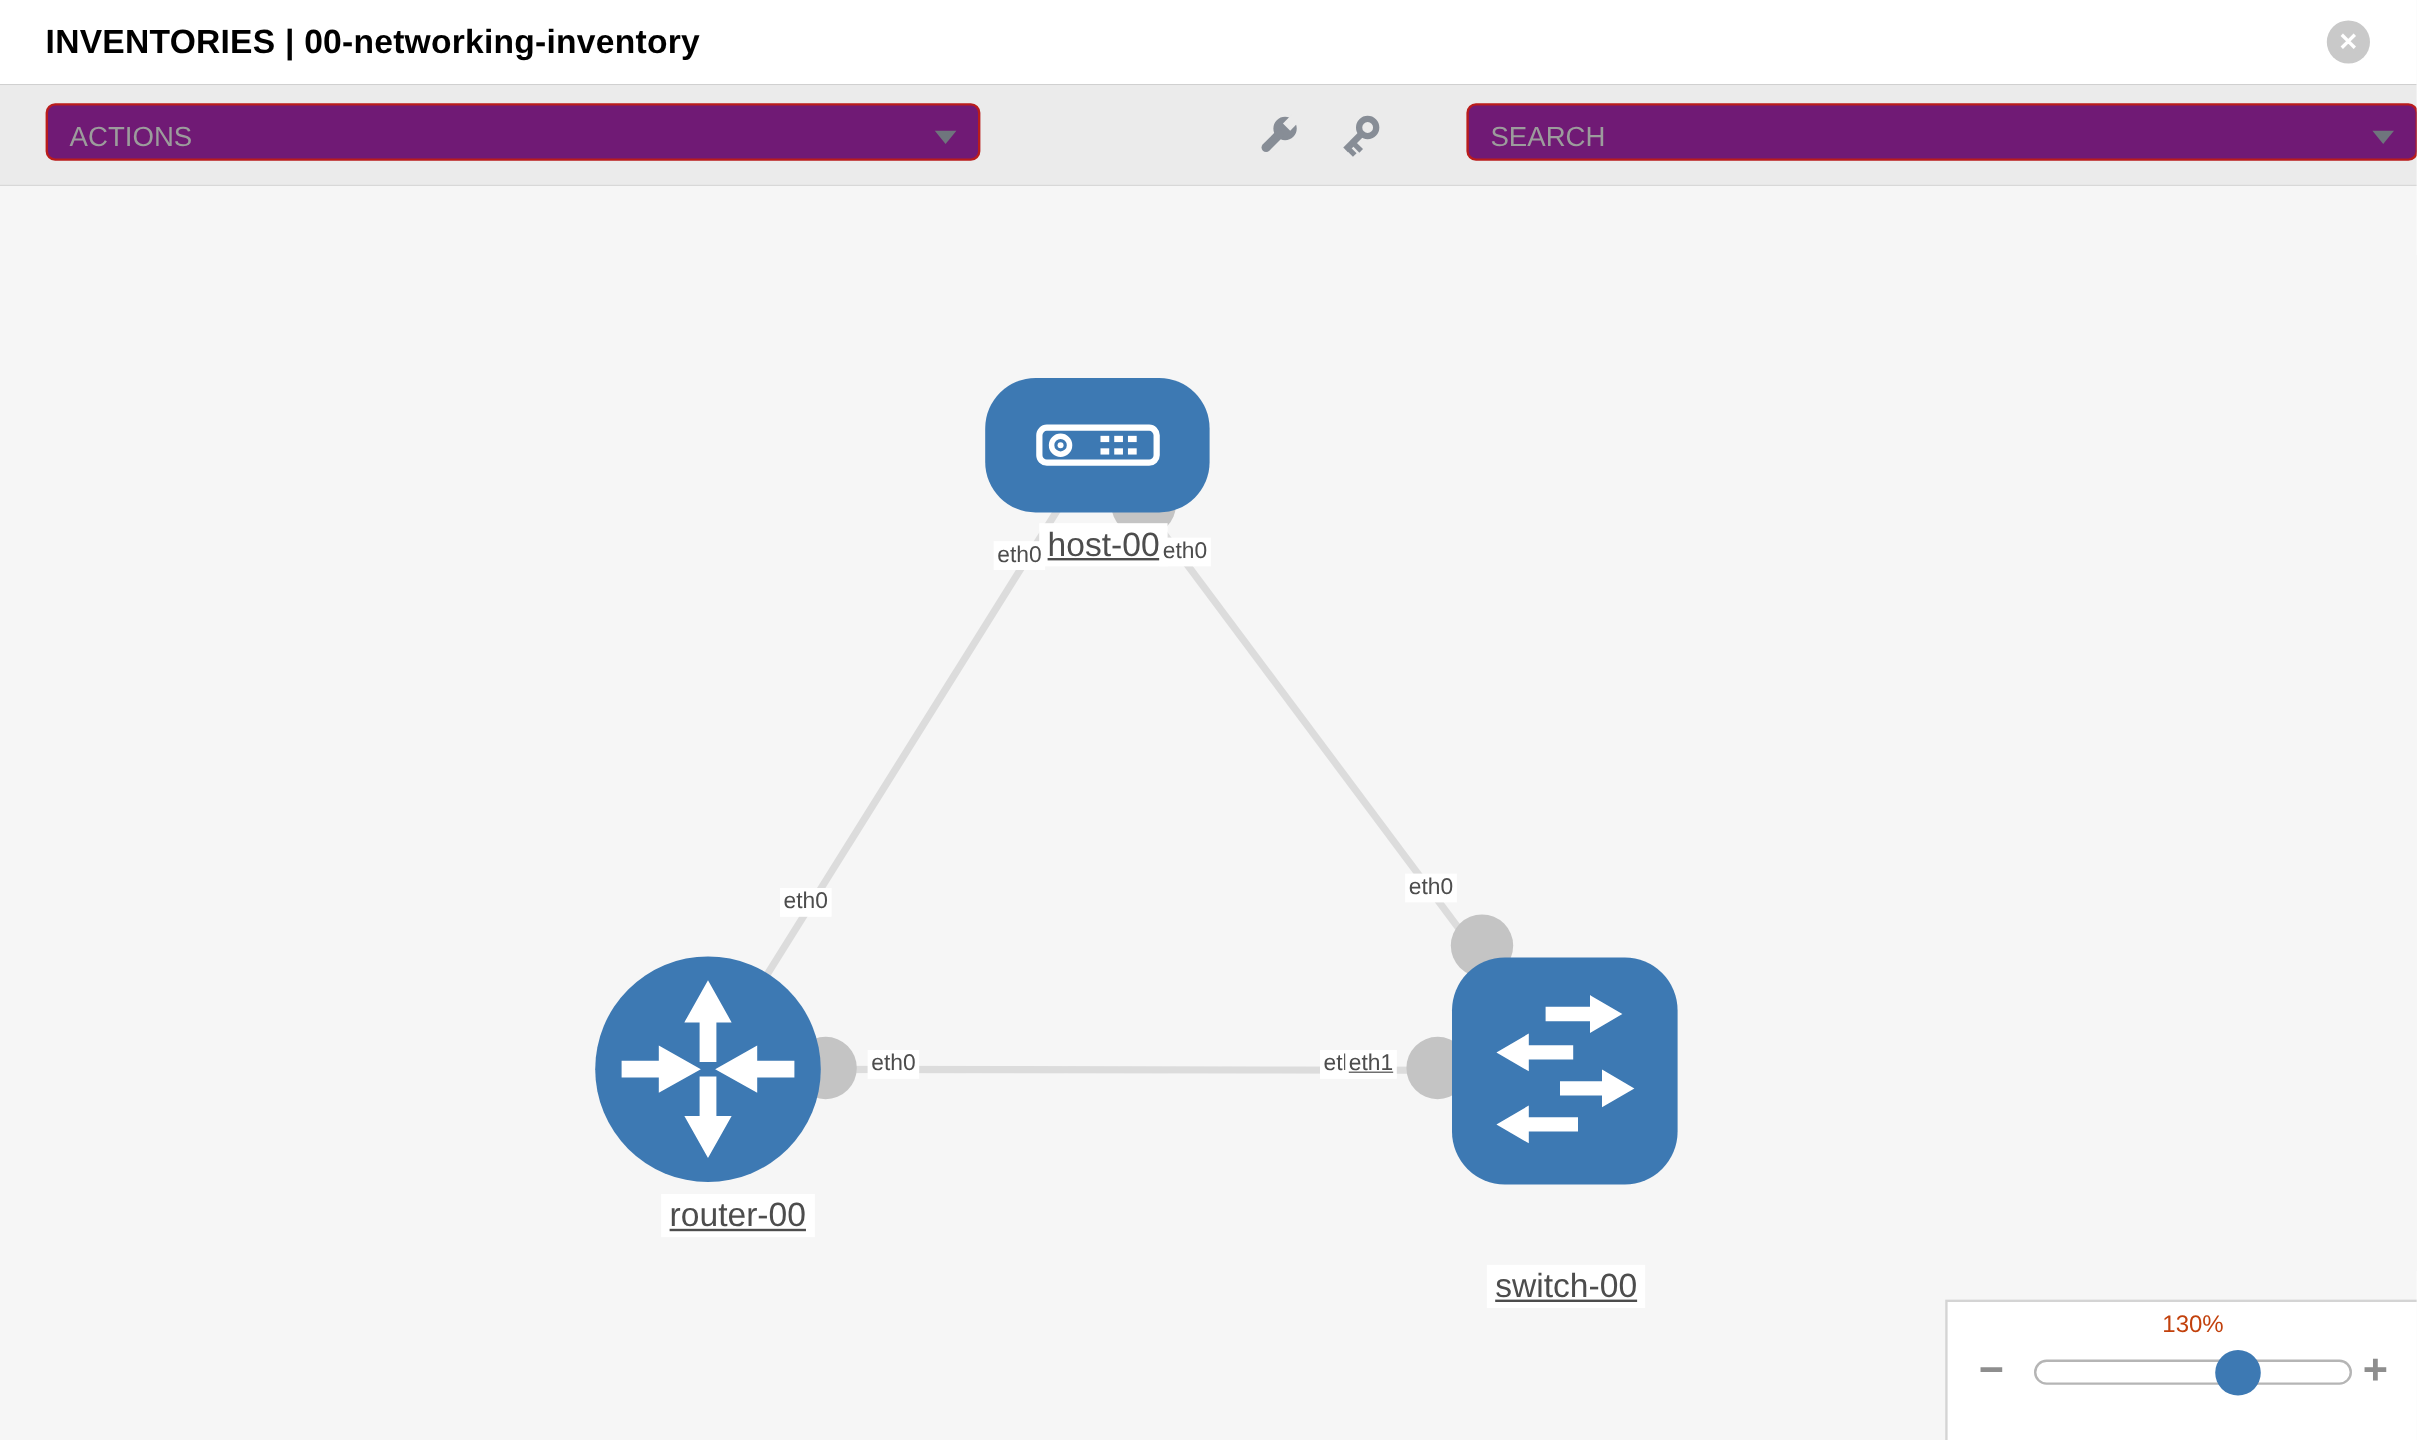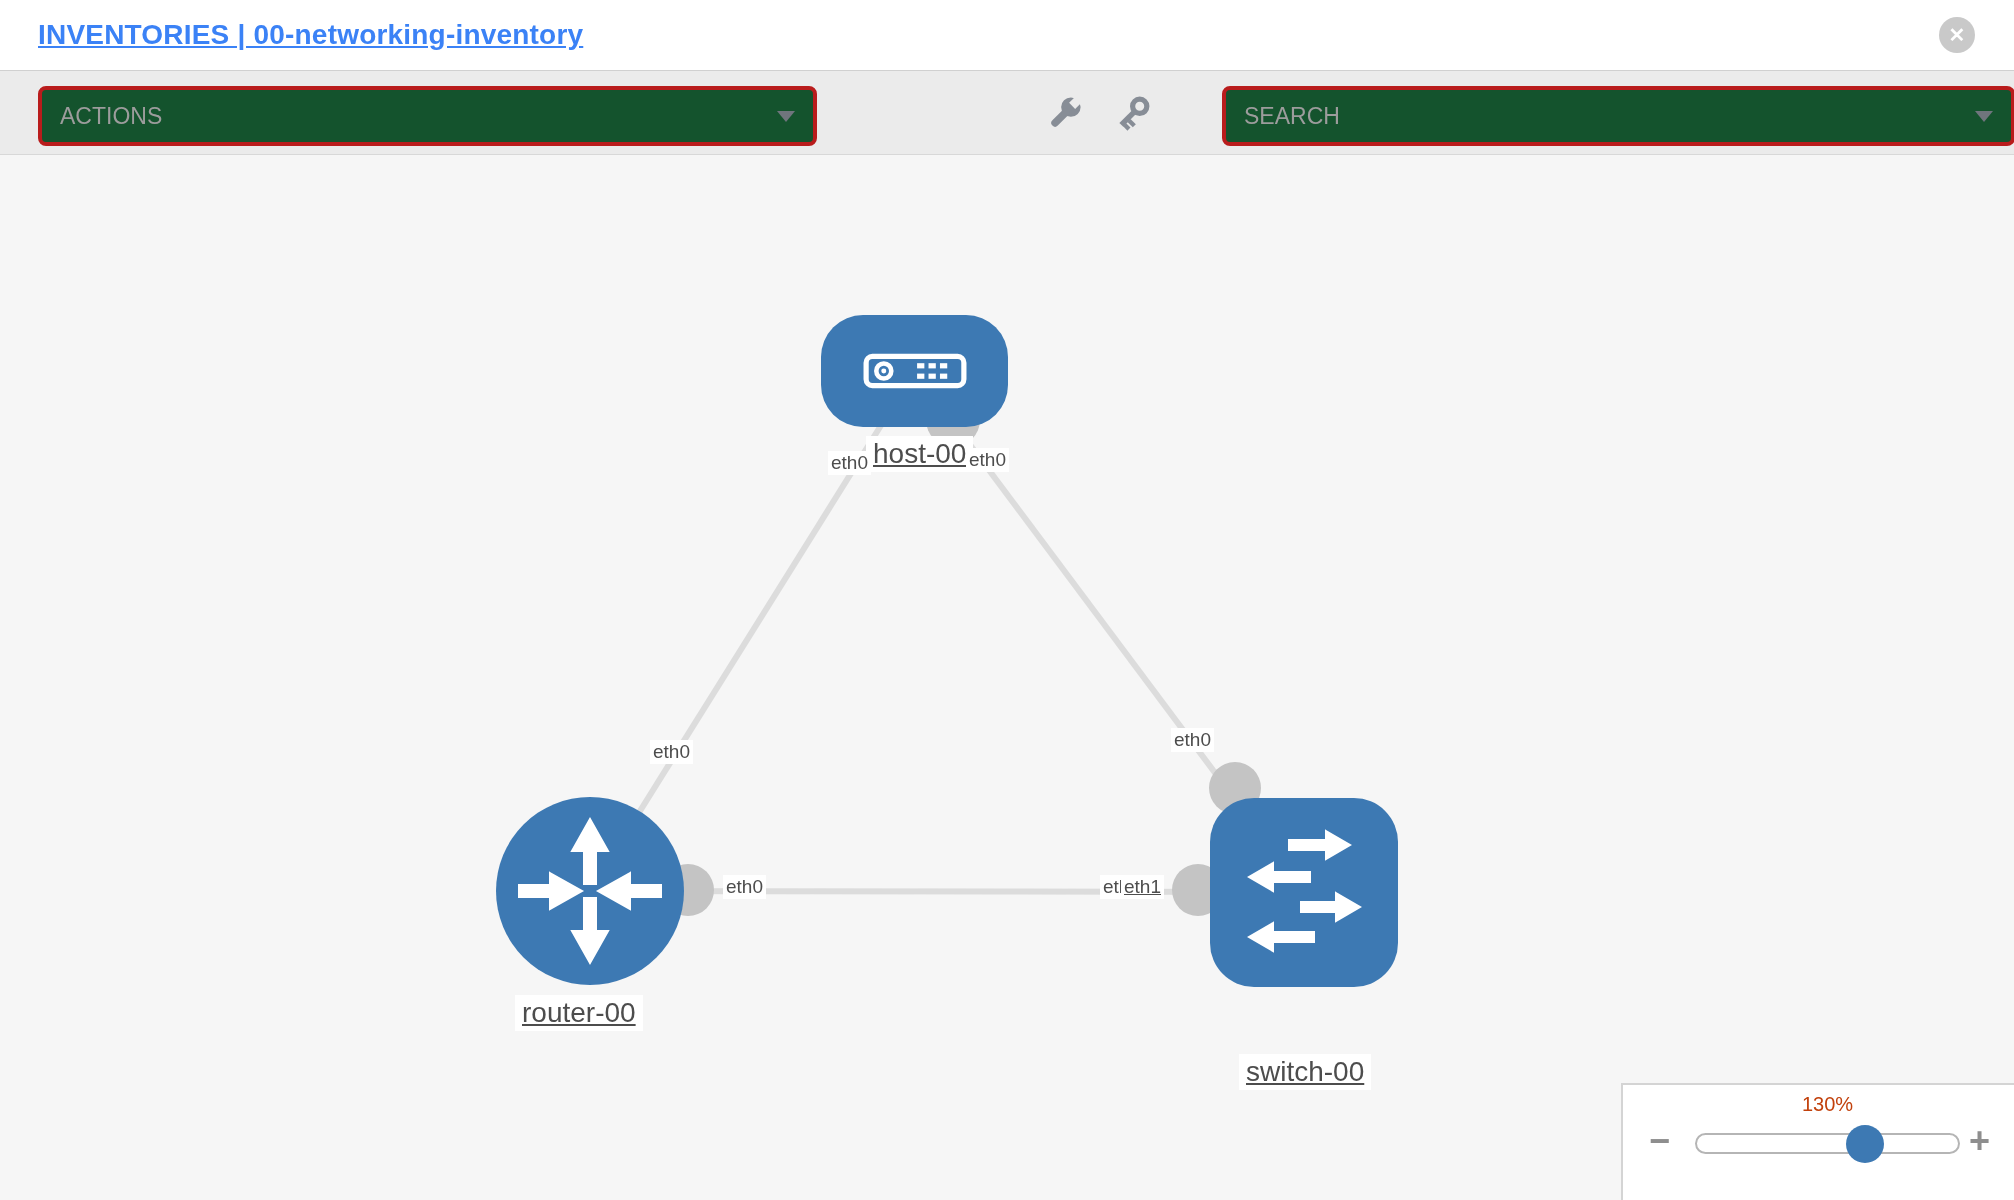--- a/index.html
+++ b/index.html
@@ -2,29 +2,29 @@
 <html><head>
 <meta charset="utf-8">
 <style>
   html,body { margin:0; padding:0; background:#ffffff; font-family:"Liberation Sans", sans-serif; }
   #stage { position:relative; width:2014px; height:1200px; overflow:hidden; background:#f6f6f6; }
 
   
   .hdr { position:absolute; top:0; left:0; width:2014px; height:70px; background:#ffffff;
          border-bottom:1px solid #d0d0d0; z-index:10; }
   .hdr-title { position:absolute; left:38px; top:0; line-height:70px; font-size:28px; font-weight:700;
-               color:#3b82f6; letter-spacing:0.2px;text-decoration:underline; }
+               color:#000000; letter-spacing:0.2px; }
   .close-btn { position:absolute; left:1939px; top:17px; width:36px; height:36px; border-radius:50%;
                background:#c9c9c9; color:#ffffff; font-size:20px; font-weight:700;
                display:flex; align-items:center; justify-content:center; cursor:pointer; }
 
   
   .tbar { position:absolute; top:71px; left:0; width:2014px; height:83px; background:#ebebeb;
           border-bottom:1px solid #d8d8d8; z-index:9; }
-  .combo { position:absolute; top:15px; height:60px; background:#14532d; border:4px solid #b91c1c;
+  .combo { position:absolute; top:15px; height:48px; background:#701a75; border:2px solid #b91c1c;
            border-radius:8px; box-sizing:border-box; cursor:pointer; }
   .combo-actions { left:38px;  width:779px; }
   .combo-search  { left:1182px; width:793px;margin-left:40px; }
   .combo-text { position:absolute; left:18px; top:0; line-height:52px; font-size:23px; color:#9c9c9c; }
   .caret { position:absolute; right:18px; top:21px; width:0; height:0;
            border-left:9px solid transparent; border-right:9px solid transparent;
            border-top:11px solid #6f757d; }
   .tool-btn { position:absolute; top:14px; width:46px; height:56px; display:flex;
               align-items:center; justify-content:center; cursor:pointer; }
   .tool-wrench { left:1042px; }
@@ -149,21 +149,21 @@
         <polygon points="63,65 39,79 63,93" stroke-width="2"></polygon>
         <line x1="90" y1="109" x2="128" y2="109" stroke-width="12"></line>
         <polygon points="126,95 150,109 126,123" stroke-width="2"></polygon>
         <line x1="61" y1="139" x2="105" y2="139" stroke-width="12"></line>
         <polygon points="63,125 39,139 63,153" stroke-width="2"></polygon>
       </g>
     </svg>
   </div>
 
   <div class="chip chip-node" style="left:866px; top:436px;">host-00</div>
-  <div class="chip chip-node" style="left:515px; top:995px;text-align:center;">router-00</div>
+  <div class="chip chip-node" style="left:551px; top:995px;text-align:center;">router-00</div>
   <div class="chip chip-node" style="left:1239px; top:1054px;">switch-00</div>
 
   <div class="chip chip-eth" style="left:828px;  top:451px;">eth0</div>
   <div class="chip chip-eth" style="left:966px;  top:448px;">eth0</div>
   <div class="chip chip-eth" style="left:650px;  top:740px;">eth0</div>
   <div class="chip chip-eth" style="left:1171px; top:728px;">eth0</div>
   <div class="chip chip-eth" style="left:723px;  top:875px;">eth0</div>
   <div class="chip chip-eth" style="left:1100px; top:875px;">eth0</div>
   <div class="chip chip-eth chip-over" style="left:1121px; top:875px;">eth1</div>
 

